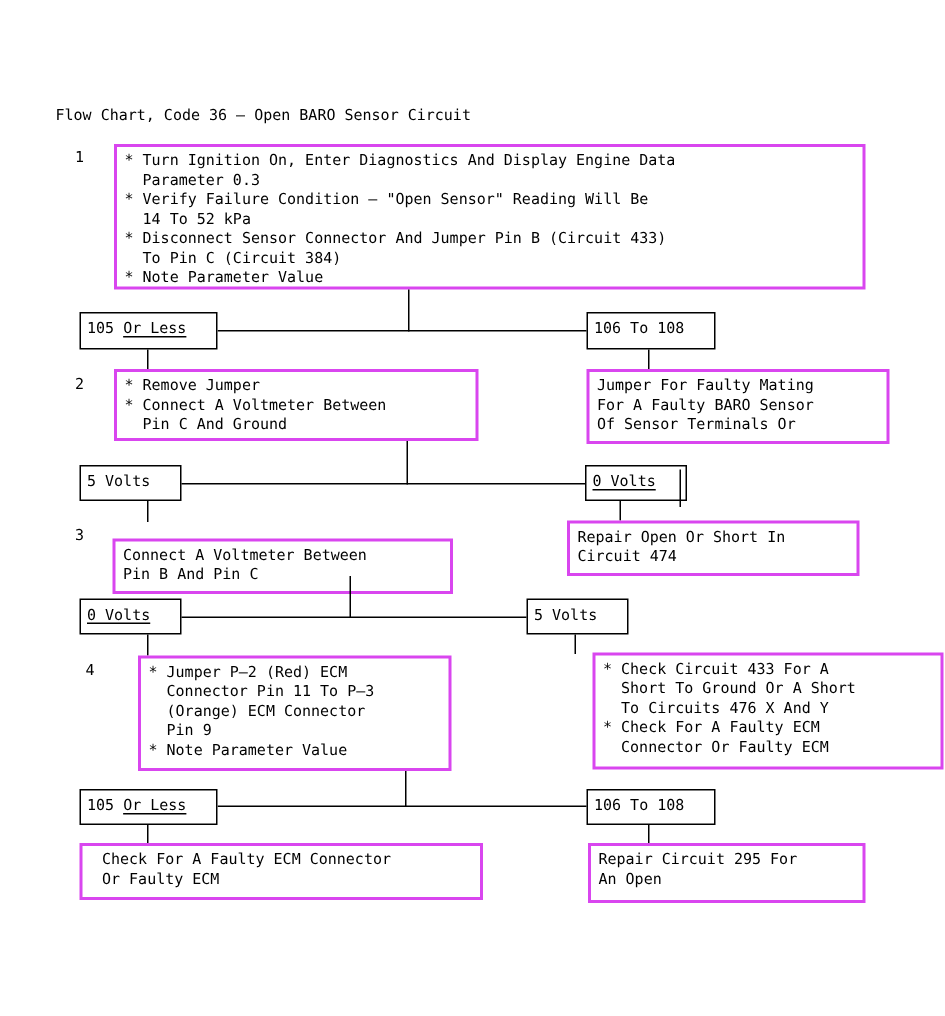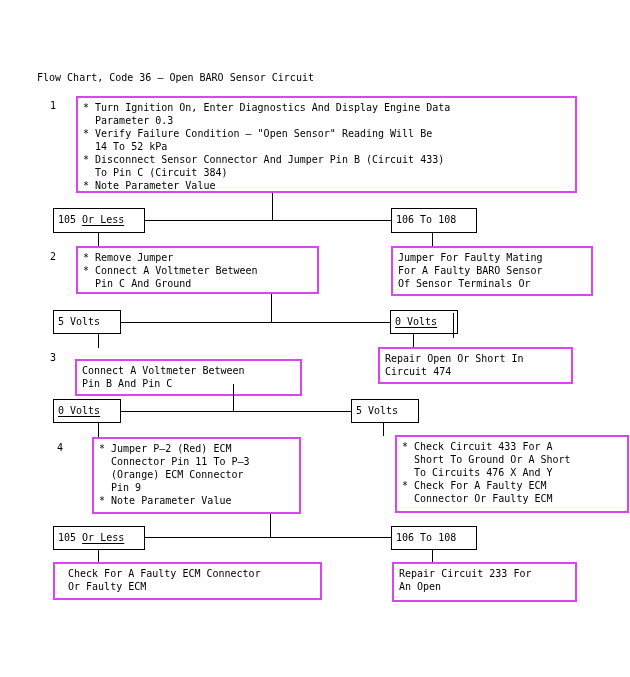--- a/index.html
+++ b/index.html
@@ -118,17 +118,17 @@
 
   <div class="vline" style="left:98px; top:550px; height:13px;"></div>
   <div class="vline" style="left:432px; top:550px; height:13px;"></div>
 
   <div class="box" style="left:53px; top:562px; width:269px; height:38px;padding-left:13px;">
     <div class="line">Check For A Faulty ECM Connector</div>
     <div class="line">Or Faulty ECM</div>
   </div>
 
   <div class="box" style="left:392px; top:562px; width:185px; height:40px;">
-    <div class="line">Repair Circuit 233 For</div>
+    <div class="line">Repair Circuit 295 For</div>
     <div class="line">An Open</div>
   </div>
 
 </div>
 
 </body></html>

